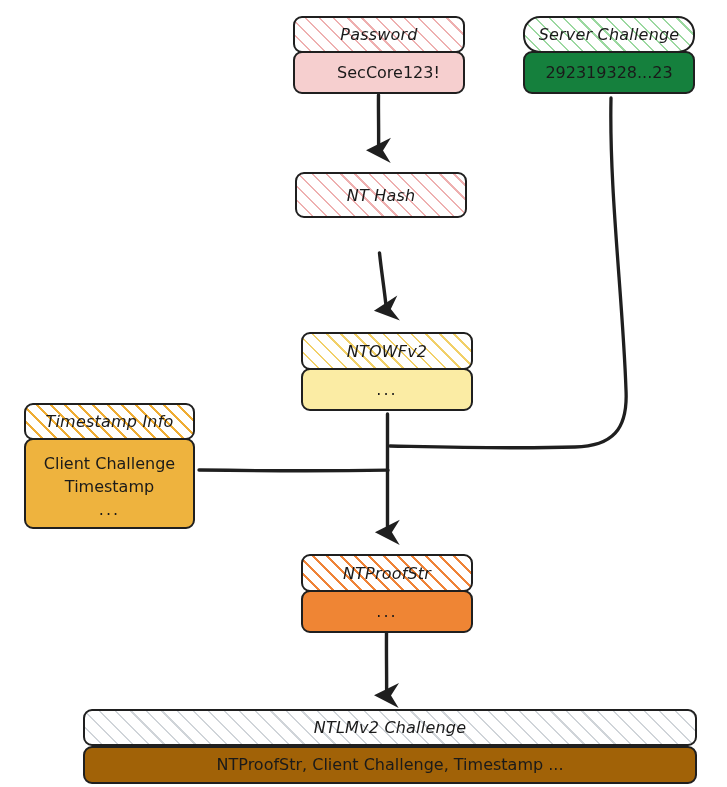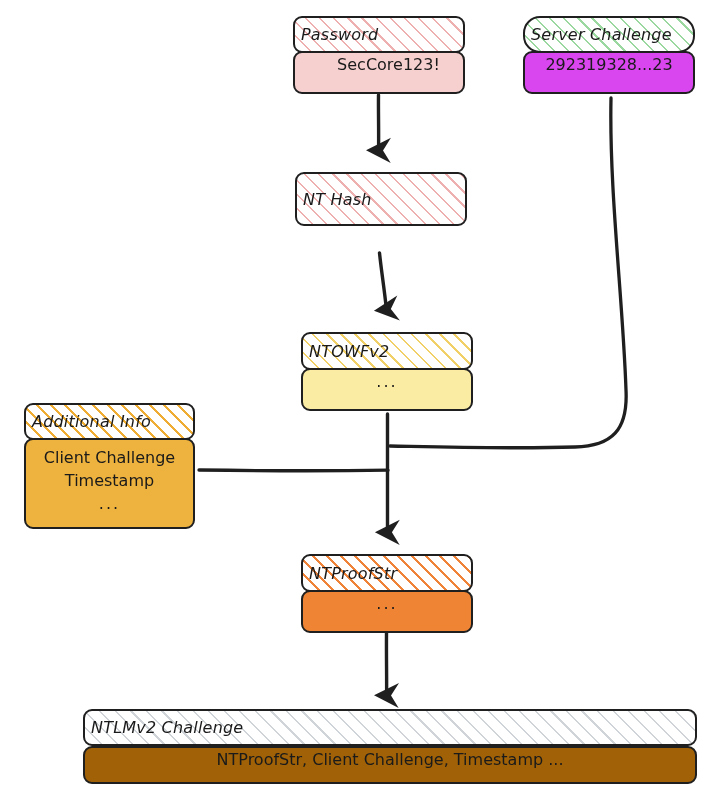--- a/index.html
+++ b/index.html
@@ -30,20 +30,21 @@
   .node .hdr,
   .node .bdy {
     position: absolute;
     left: 0;
     right: 0;
     box-sizing: border-box;
     border: 2.5px solid #1f1f1f;
     border-radius: 9px;
     display: flex;
     align-items: center;
+    justify-content: center;
     text-align: center;
     color: #1a1a1a;
     font-family: "DejaVu Sans", sans-serif;
   }
   .node .hdr {
     top: 0;
     font-style: italic;
     font-size: 16px;
     letter-spacing: 0.2px;
     background-color: #ffffff;
@@ -102,43 +103,43 @@
   </div>
   <div class="bdy" style="height:43px; background:#f6cfcf;padding-left:19px;">
     <span class="lbl">SecCore123!</span>
   </div>
 </div>
 
 <div class="node" style="left:523px; top:16px; width:172px; height:78px;">
   <div class="hdr hatch-green" style="height:37px;border-radius:17px;">
     <span class="lbl">Server Challenge</span>
   </div>
-  <div class="bdy" style="height:43px; background:#d946ef;">
+  <div class="bdy" style="height:43px; background:#15803d;">
     <span class="lbl">292319328...23</span>
   </div>
 </div>
 
 <div class="node" style="left:295px; top:172px; width:172px; height:79px;">
-  <div class="hdr hatch-pink" style="height:54px;">
+  <div class="hdr hatch-pink" style="height:46px;">
     <span class="lbl">NT Hash</span>
   </div>
 </div>
 
 <div class="node" style="left:301px; top:332px; width:172px; height:79px;">
   <div class="hdr hatch-yellow" style="height:38px;">
     <span class="lbl">NTOWFv2</span>
   </div>
   <div class="bdy" style="height:43px; background:#fbeca4;">
     <span class="lbl dots">...</span>
   </div>
 </div>
 
 <div class="node" style="left:24px; top:403px; width:171px; height:126px;">
   <div class="hdr hatch-amber" style="height:37px;">
-    <span class="lbl">Additional Info</span>
+    <span class="lbl">Timestamp Info</span>
   </div>
   <div class="bdy" style="height:91px; background:#eeb33e; padding-top:6px;">
     <span class="lbl">Client Challenge</span>
     <span class="lbl">Timestamp</span>
     <span class="lbl dots">...</span>
   </div>
 </div>
 
 <div class="node" style="left:301px; top:554px; width:172px; height:79px;">
   <div class="hdr hatch-orange" style="height:38px;">

